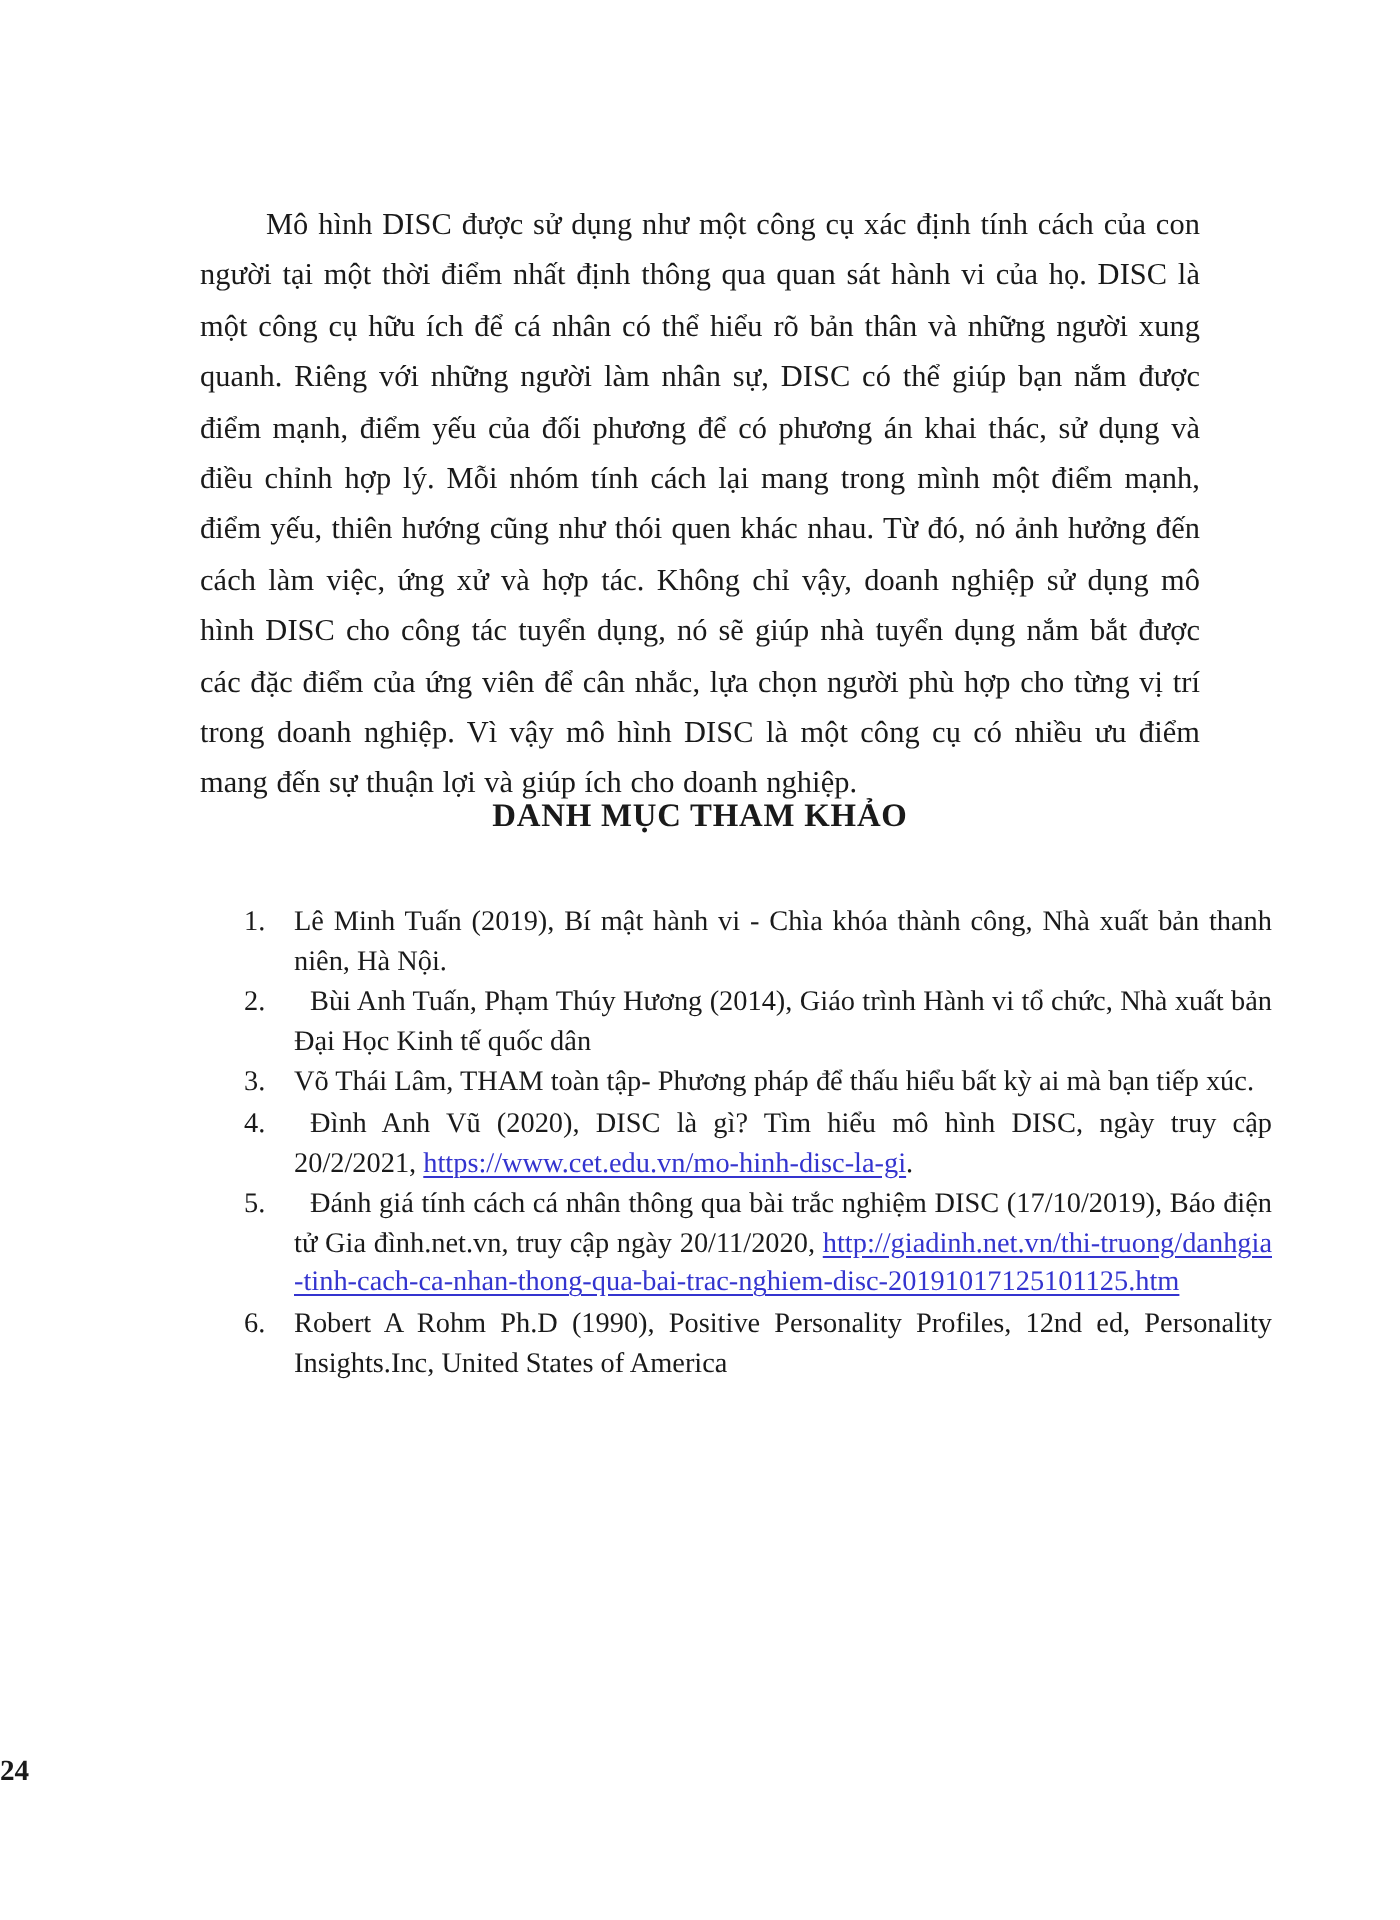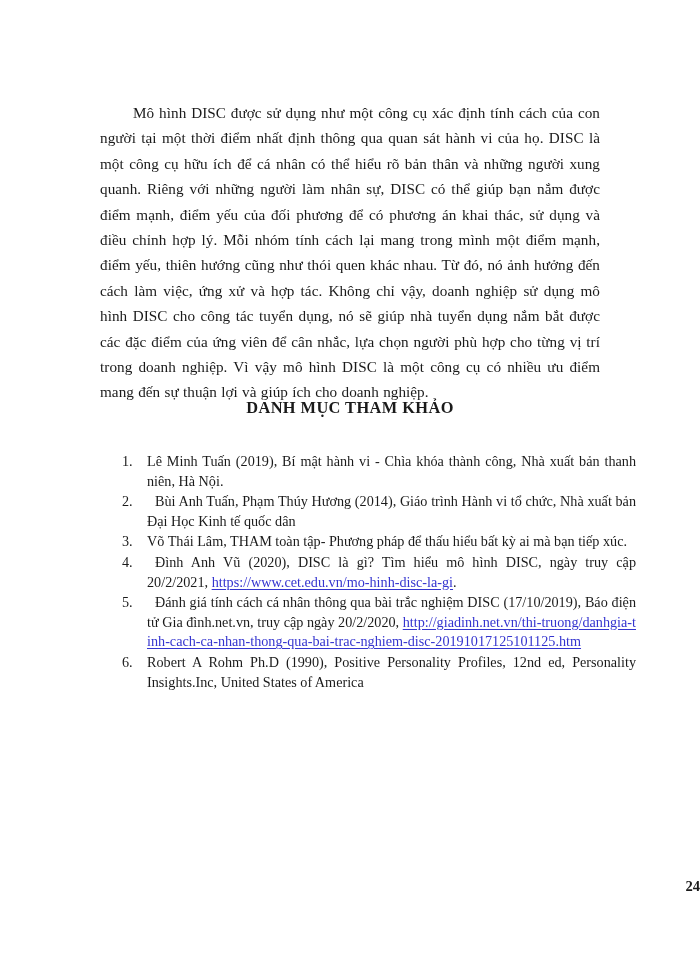--- a/index.html
+++ b/index.html
@@ -104,21 +104,21 @@
   .url-line {
     display: inline;
   }
 
   
   .page-number {
     position: absolute;
     left: 0;
     right: 0;
     top: 878px;
-    text-align: right;
+    text-align: left;
     font-size: 14.6px;
     font-weight: bold;
   }
 </style>
 </head>
 <body>
 
 <div class="page">
 
   <div class="content">
@@ -144,21 +144,21 @@
       <span class="ref-text">Võ Thái Lâm, THAM toàn tập- Phương pháp để thấu hiểu bất kỳ ai mà bạn tiếp xúc.</span>
     </li>
 
     <li class="ref-item indent-first">
       <span class="ref-num">4.</span>
       <span class="ref-text"><span>Đình Anh Vũ (2020), DISC là gì? Tìm hiểu mô hình DISC, ngày truy cập 20/2/2021,</span><span>&nbsp;</span><a class="doc-link" href="#">https://www.cet.edu.vn/mo-hinh-disc-la-gi</a><span>.</span></span>
     </li>
 
     <li class="ref-item indent-first">
       <span class="ref-num">5.</span>
-      <span class="ref-text"><span>Đánh giá tính cách cá nhân thông qua bài trắc nghiệm DISC (17/10/2019), Báo điện tử Gia đình.net.vn, truy cập ngày 20/2/2020,</span><span>&nbsp;</span><a class="doc-link url-line" href="#">http://giadinh.net.vn/thi-truong/danhgia-tinh-cach-ca-nhan-thong-qua-bai-trac-nghiem-disc-20191017125101125.htm</a></span>
+      <span class="ref-text"><span>Đánh giá tính cách cá nhân thông qua bài trắc nghiệm DISC (17/10/2019), Báo điện tử Gia đình.net.vn, truy cập ngày 20/11/2020,</span><span>&nbsp;</span><a class="doc-link url-line" href="#">http://giadinh.net.vn/thi-truong/danhgia-tinh-cach-ca-nhan-thong-qua-bai-trac-nghiem-disc-20191017125101125.htm</a></span>
     </li>
 
     <li class="ref-item">
       <span class="ref-num">6.</span>
       <span class="ref-text">Robert A Rohm Ph.D (1990), Positive Personality Profiles, 12nd ed, Personality Insights.Inc, United States of America</span>
     </li>
 
   </ol>
 
   <div class="page-number">24</div>

